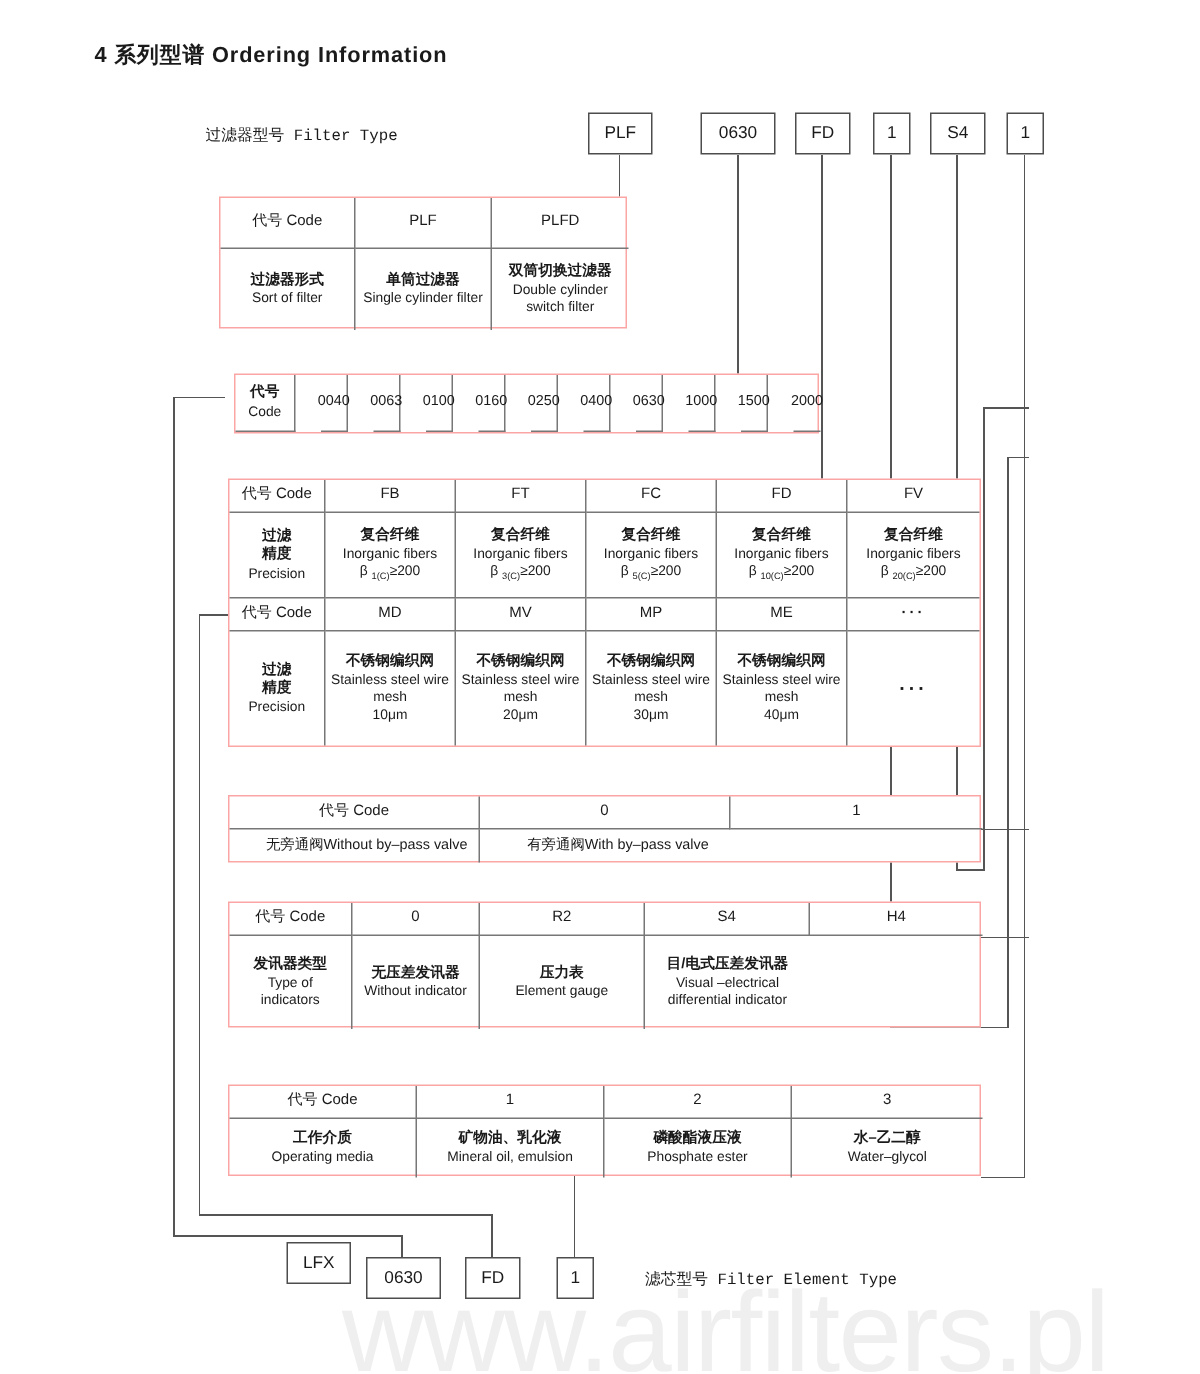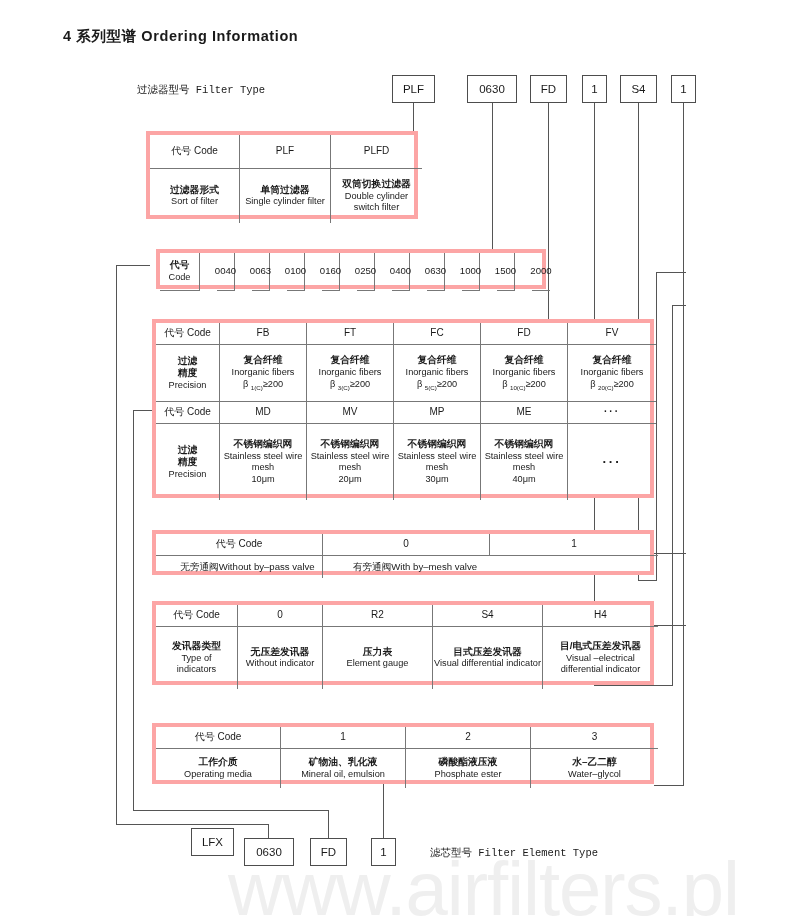--- a/index.html
+++ b/index.html
@@ -33,21 +33,21 @@
     display:flex;align-items:center;justify-content:center;
     font-size:11.5px;height:28px;box-sizing:border-box;
   }
 
   .label-txt{
     position:absolute;font-size:10.5px;white-space:nowrap;
   }
 
   
   .tbl{
-    position:absolute;background:#fff;border:4px solid #fca5a5;
+    position:absolute;background:#fff;border:1px solid #fca5a5;
     box-sizing:border-box;display:grid;
   }
   .cell{
     border-right:1px solid #777;border-bottom:1px solid #777;
     box-sizing:border-box;
     display:flex;flex-direction:column;
     align-items:center;justify-content:center;
     text-align:center;font-size:9.3px;line-height:1.28;
     padding:2px 1px;
   }
@@ -223,21 +223,21 @@
       </div>
       <div class="cell lastrow lastcol dots">···</div>
     </div>
 
     <div class="tbl" style="left:152px;top:530px;width:502px;height:45px;
                 grid-template-columns:167px 167px 168px;grid-template-rows:22px 22px;">
       <div class="cell hdr">代号 Code</div>
       <div class="cell hdr">0</div>
       <div class="cell hdr lastcol">1</div>
       <div class="cell lastrow oneline">无旁通阀Without by–pass valve</div>
-      <div class="cell lastrow lastcol oneline">有旁通阀With by–mesh valve</div>
+      <div class="cell lastrow lastcol oneline">有旁通阀With by–pass valve</div>
     </div>
 
     <div class="tbl" style="left:152px;top:601px;width:502px;height:84px;
                 grid-template-columns:82px 85px 110px 110px 115px;
                 grid-template-rows:22px 62px;">
       <div class="cell hdr">代号 Code</div>
       <div class="cell hdr">0</div>
       <div class="cell hdr">R2</div>
       <div class="cell hdr">S4</div>
       <div class="cell hdr lastcol">H4</div>
@@ -246,24 +246,20 @@
         <span class="en">Type of</span>
         <span class="en">indicators</span>
       </div>
       <div class="cell lastrow">
         <span class="zh">无压差发讯器</span>
         <span class="en">Without indicator</span>
       </div>
       <div class="cell lastrow">
         <span class="zh">压力表</span>
         <span class="en">Element gauge</span>
-      </div>
-      <div class="cell lastrow">
-        <span class="zh">目式压差发讯器</span>
-        <span class="en">Visual differential indicator</span>
       </div>
       <div class="cell lastrow lastcol">
         <span class="zh">目/电式压差发讯器</span>
         <span class="en">Visual –electrical differential indicator</span>
       </div>
     </div>
 
     <div class="tbl" style="left:152px;top:723px;width:502px;height:61px;
                 grid-template-columns:125px 125px 125px 127px;
                 grid-template-rows:22px 39px;">

